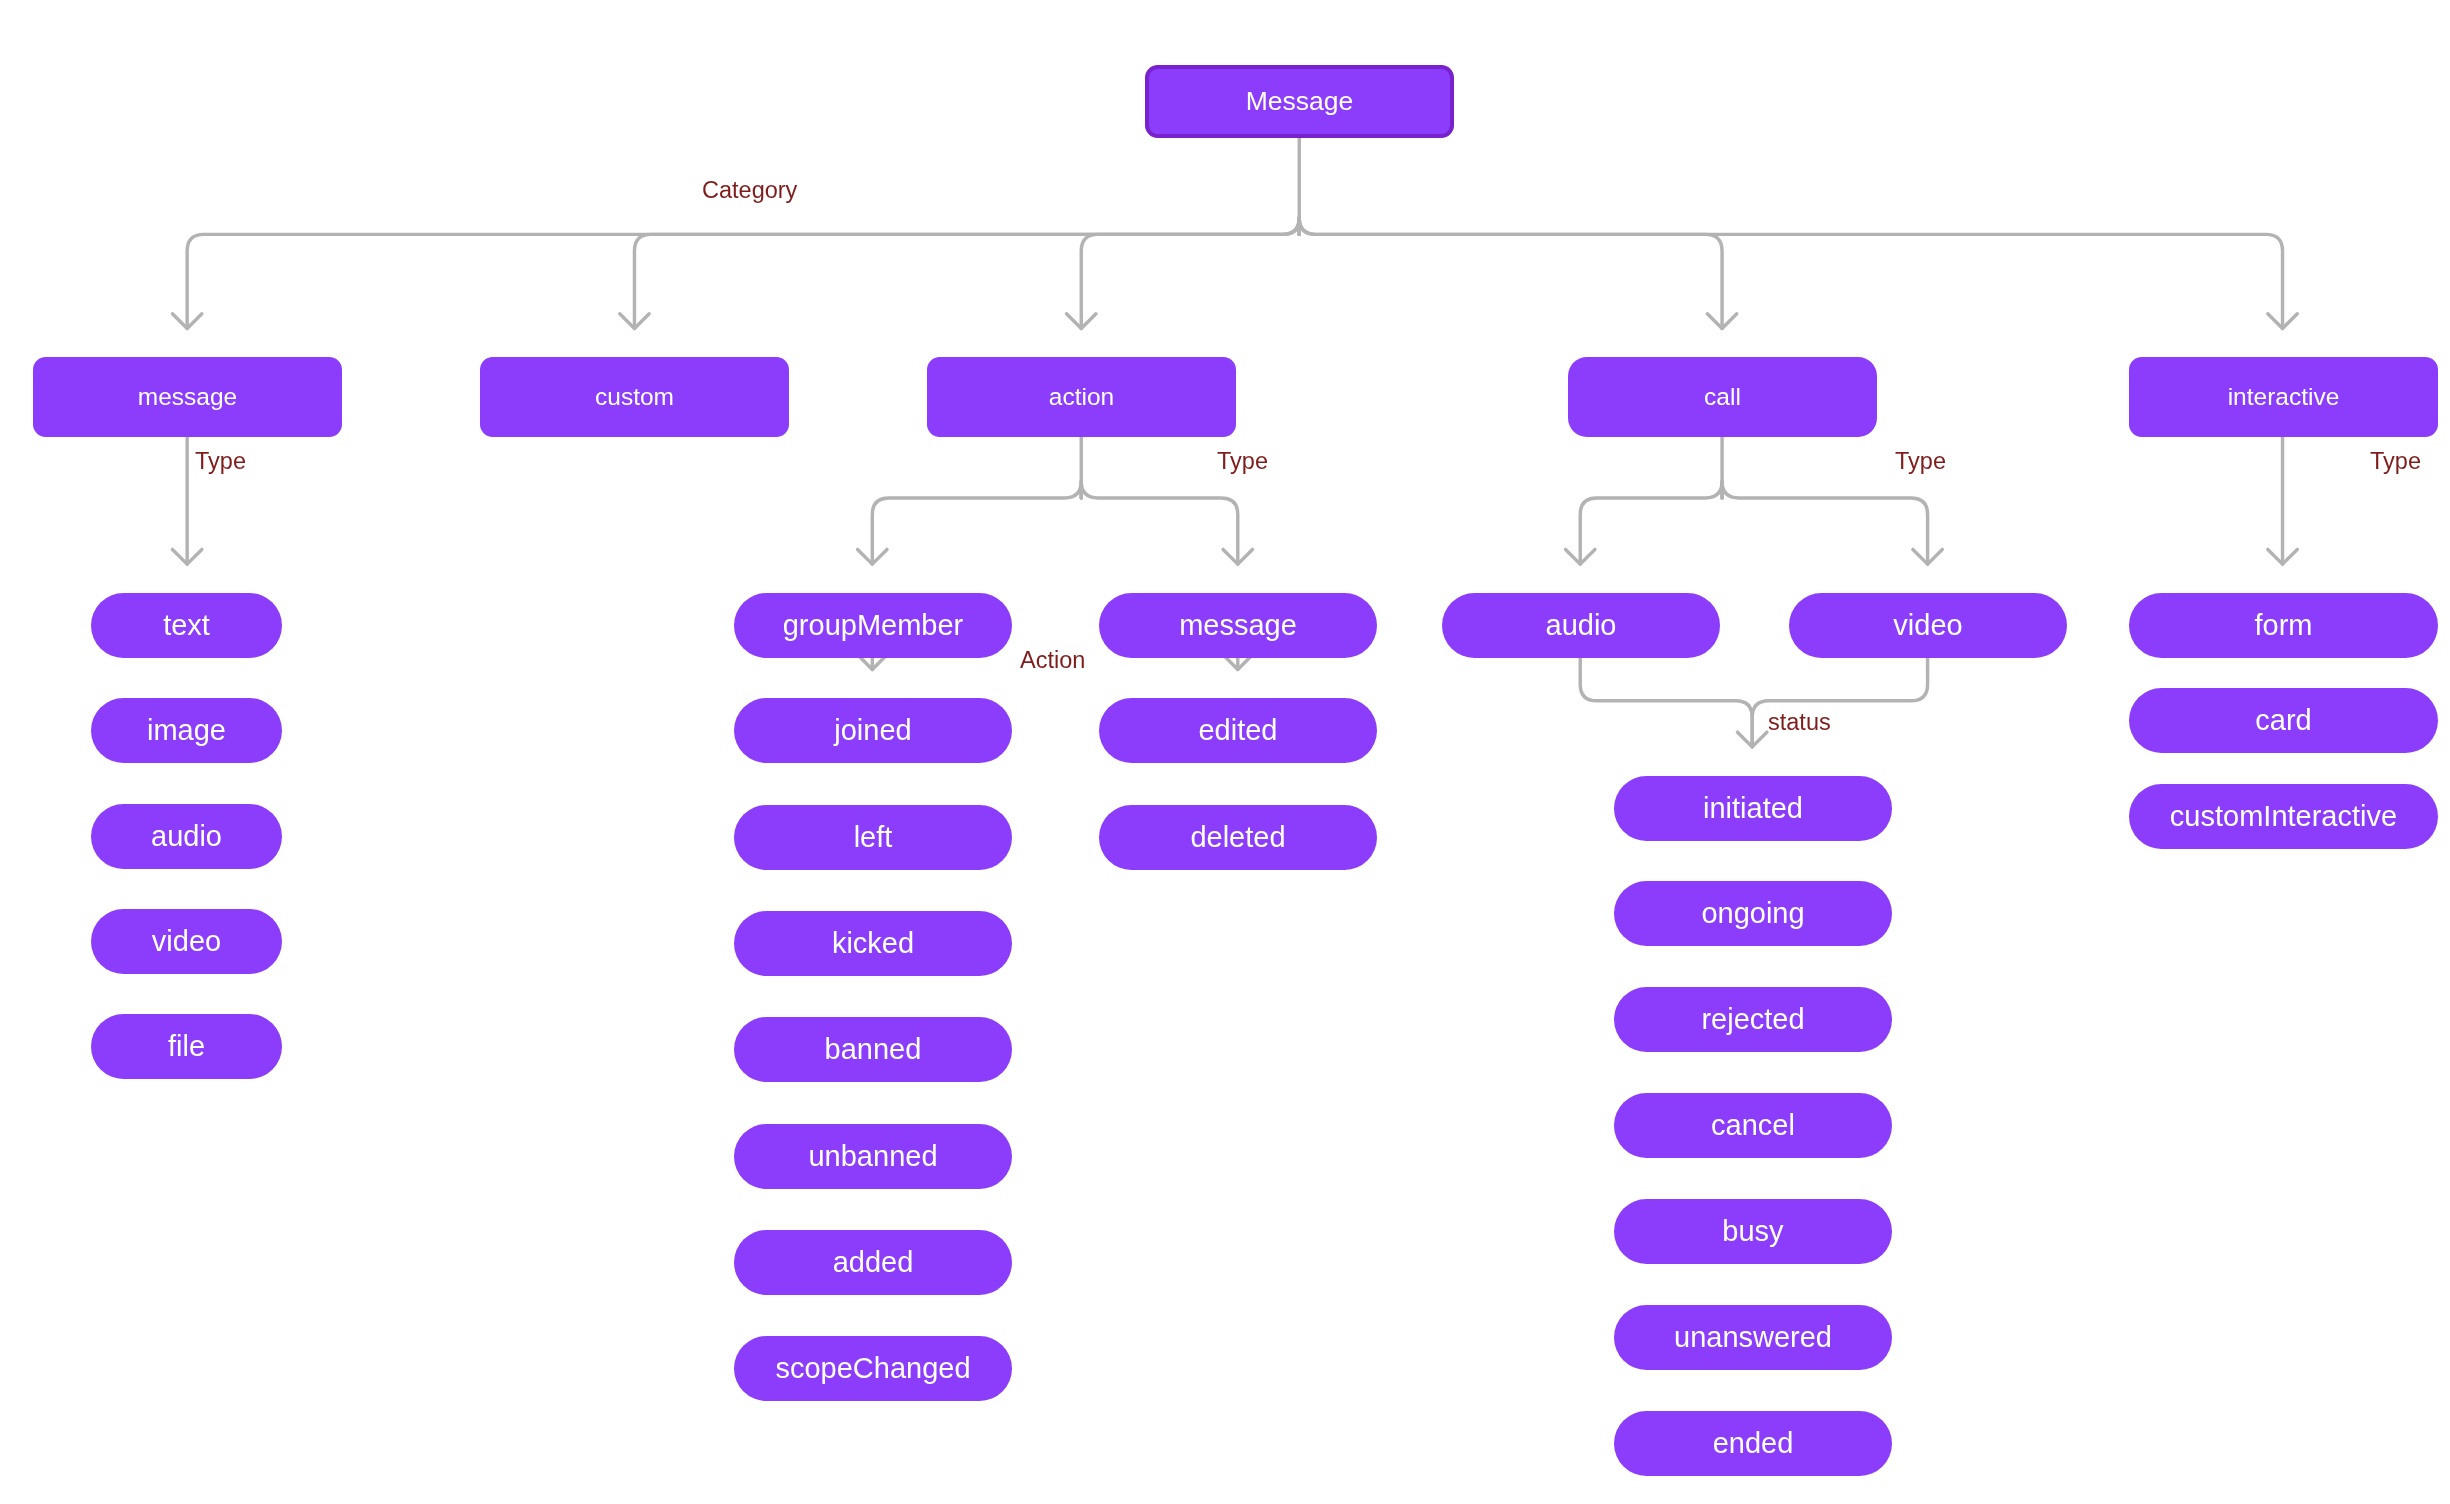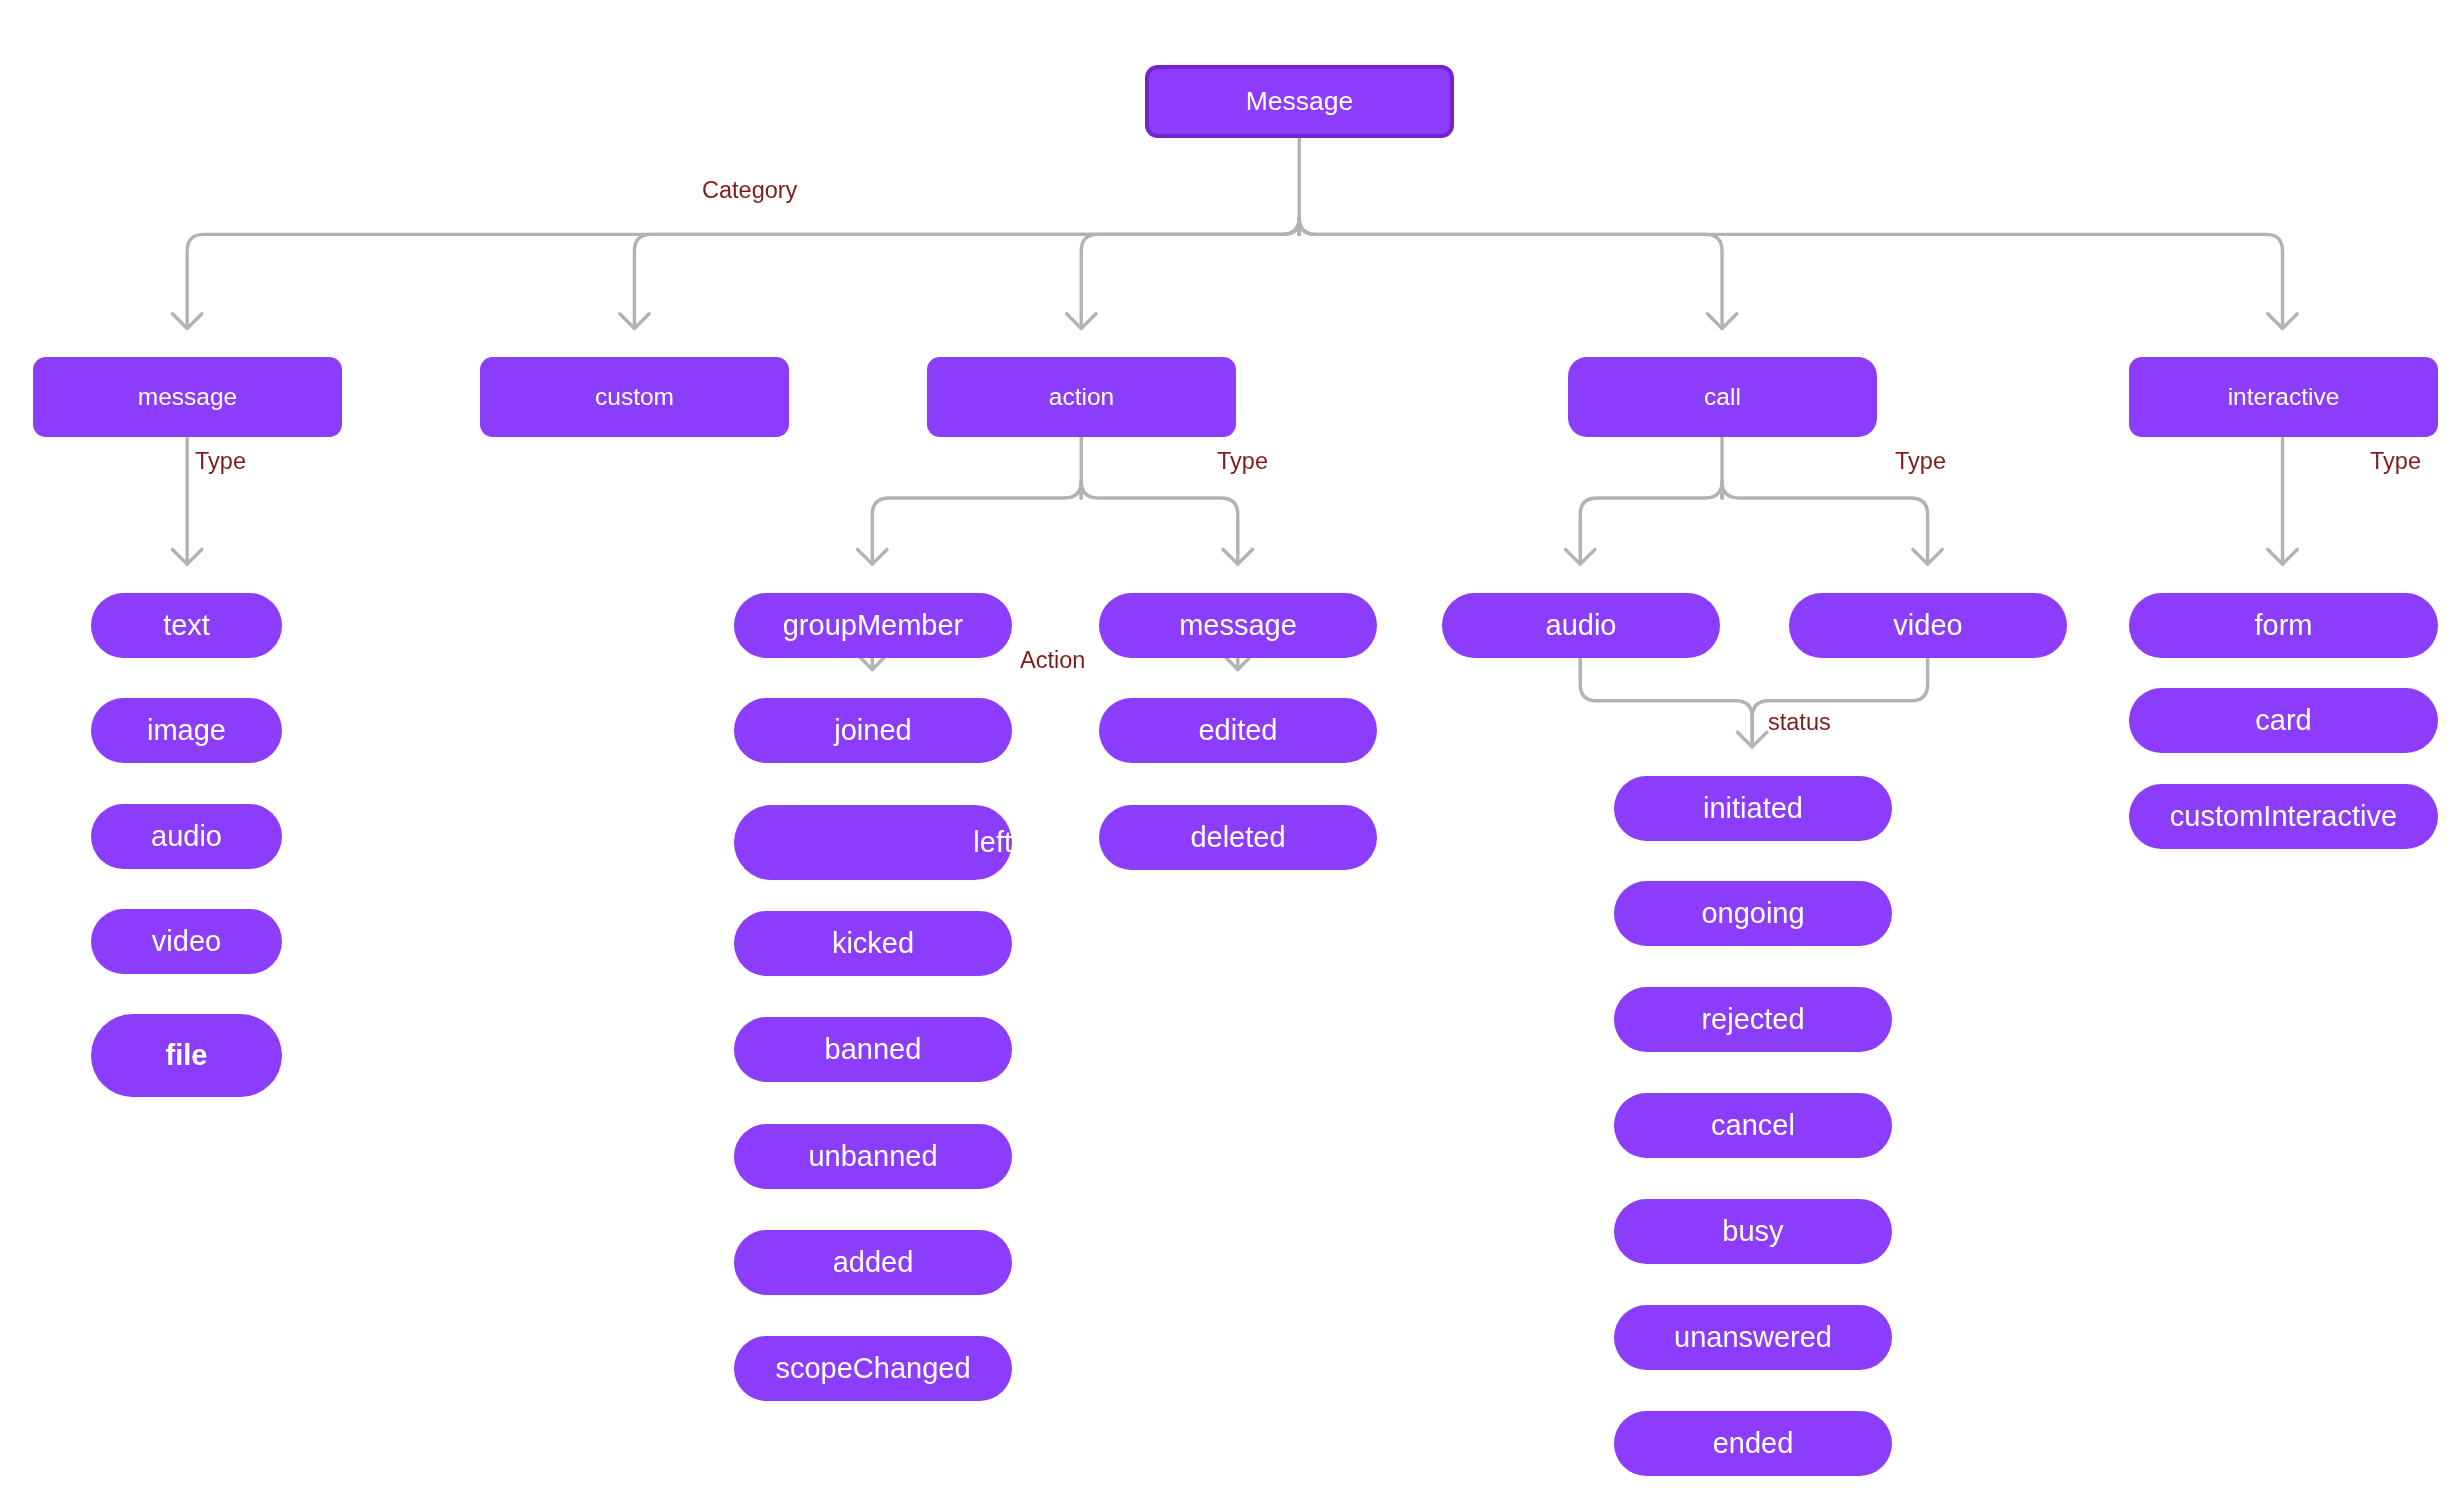--- a/index.html
+++ b/index.html
@@ -110,21 +110,21 @@
       </div>
       <div class="node leaf" style="left: 91px; top: 676px; width: 191px; height: 65px;">
         <span>image</span>
       </div>
       <div class="node leaf" style="left: 91px; top: 782px; width: 191px; height: 65px;">
         <span>audio</span>
       </div>
       <div class="node leaf" style="left: 91px; top: 887px; width: 191px; height: 65px;">
         <span>video</span>
       </div>
-      <div class="node leaf" style="left: 91px; top: 992px; width: 191px; height: 83px; font-weight: bold;">
+      <div class="node leaf" style="left: 91px; top: 992px; width: 191px; height: 65px;">
         <span>file</span>
       </div>
       <div class="node branch" style="left: 480px; top: 335px; width: 309px; height: 80px;">
         <span>custom</span>
       </div>
       <div class="node branch" style="left: 927px; top: 335px; width: 309px; height: 80px;">
         <span>action</span>
       </div>
       <div class="node branch" style="left: 1568px; top: 335px; width: 309px; height: 80px; border-radius: 19px;">
         <span>call</span>
@@ -140,21 +140,21 @@
       </div>
       <div class="node leaf" style="left: 2129px; top: 762px; width: 309px; height: 65px;">
         <span>customInteractive</span>
       </div>
       <div class="node leaf" style="left: 734px; top: 571px; width: 278px; height: 65px;">
         <span>groupMember</span>
       </div>
       <div class="node leaf" style="left: 734px; top: 676px; width: 278px; height: 65px;">
         <span>joined</span>
       </div>
-      <div class="node leaf" style="left: 734px; top: 783px; width: 278px; height: 75px; justify-content: flex-end;">
+      <div class="node leaf" style="left: 734px; top: 783px; width: 278px; height: 65px;">
         <span>left</span>
       </div>
       <div class="node leaf" style="left: 734px; top: 889px; width: 278px; height: 65px;">
         <span>kicked</span>
       </div>
       <div class="node leaf" style="left: 734px; top: 995px; width: 278px; height: 65px;">
         <span>banned</span>
       </div>
       <div class="node leaf" style="left: 734px; top: 1102px; width: 278px; height: 65px;">
         <span>unbanned</span>

